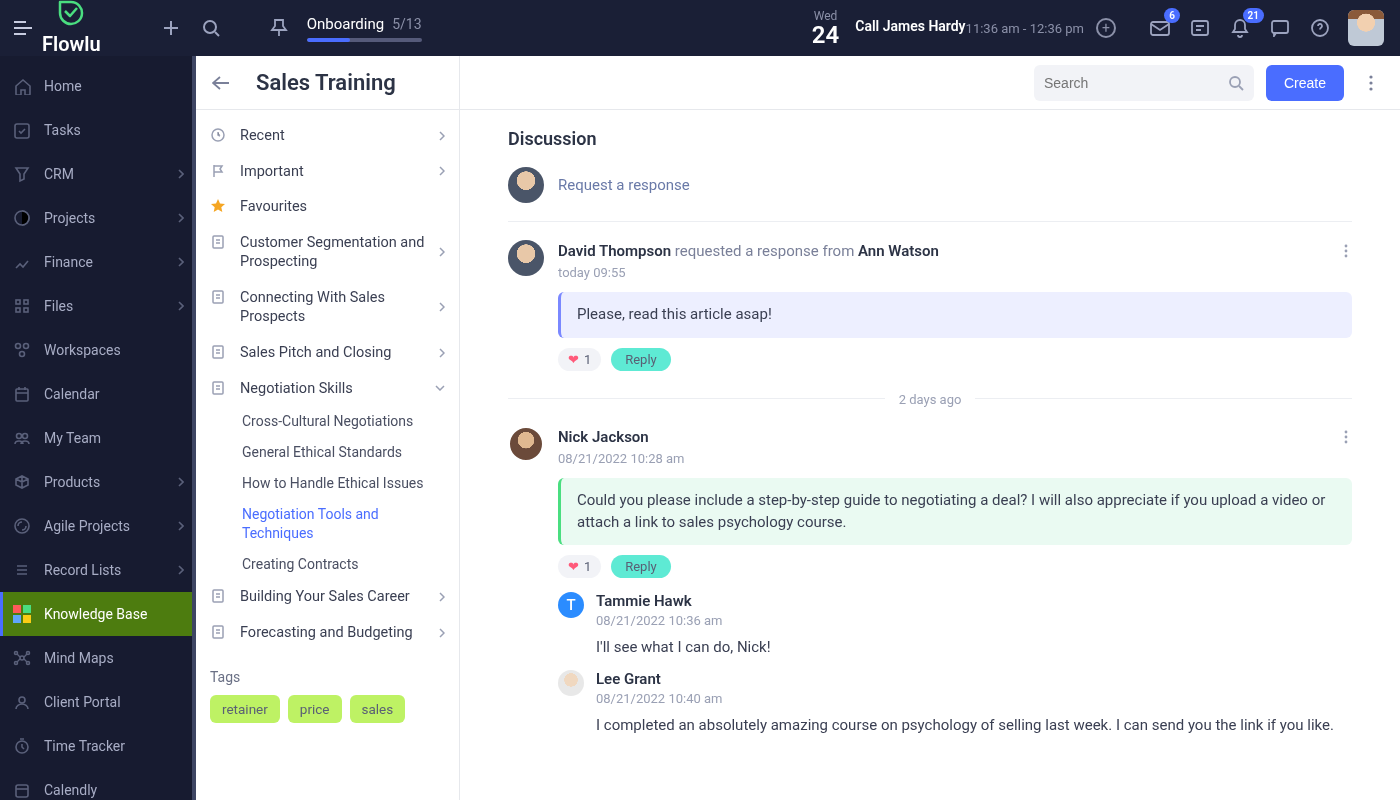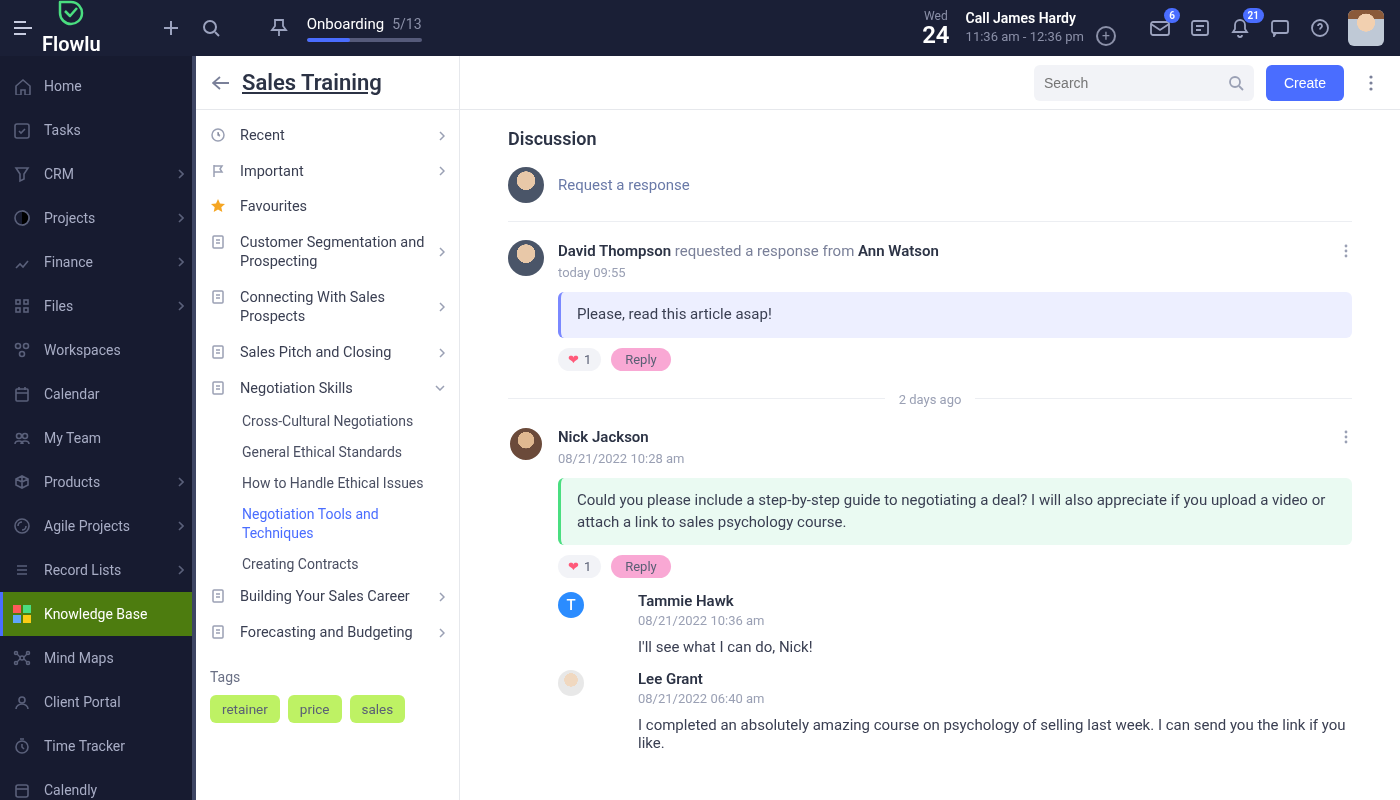--- a/index.html
+++ b/index.html
@@ -15,21 +15,21 @@
 .topbar .onboard { display:flex; flex-direction:column; margin-left:8px; }
 .topbar .onboard-top { display:flex; align-items:center; gap:8px; }
 .topbar .onboard-title { color:#fff; font-size:15px; }
 .topbar .onboard-count { color:#8b90a8; font-size:14px; }
 .topbar .onboard-bar { width:115px; height:4px; background:#555a7a; border-radius:2px; margin-top:5px; overflow:hidden;}
 .topbar .onboard-fill { height:100%; background:#4a6dff; border-radius:2px; }
 .topbar .spacer { flex:1; }
 .topbar .date { display:flex; flex-direction:column; align-items:center; margin-right:16px; }
 .topbar .date-dow { color:#8b90a8; font-size:12px; }
 .topbar .date-num { color:#fff; font-size:24px; font-weight:600; line-height:1; }
-.topbar .event { display:flex; flex-direction:column; margin-right:4px; }
+.topbar .event { display:flex; flex-direction:row; margin-right:4px; }
 .topbar .event-title { color:#fff; font-size:14px; font-weight:600; }
 .topbar .event-row { display:flex; align-items:center; gap:8px;}
 .topbar .event-time { color:#8b90a8; font-size:13px; }
 .topbar .plus-circle { width:20px; height:20px; border:2px solid #8b90a8; border-radius:50%; display:flex;align-items:center;justify-content:center; color:#8b90a8; font-size:14px; cursor:pointer; margin-left:4px;}
 .topbar .badge { position:absolute; top:-2px; right:-2px; background:#4a6dff; color:#fff; font-size:10px; font-weight:600; padding:1px 5px; border-radius:8px; line-height:1.3;}
 .topbar .badge.lg { right:-6px; }
 .topbar .avatar { width:36px; height:36px; border-radius:6px; background: linear-gradient(135deg,#d4a574,#c08855); margin-left:8px; cursor:pointer; overflow:hidden; position:relative;}
 .avatar-face { width:100%; height:100%; background: radial-gradient(circle at 50% 35%, #f2d0b0 0%, #f2d0b0 30%, transparent 31%), linear-gradient(180deg, #8a5a3a 0%, #8a5a3a 25%, transparent 26%), #bfc9d6; }
 
 
@@ -47,21 +47,21 @@
 .side-ico.kb { position:relative; }
 .kb-sq { position:absolute; width:8px; height:8px; }
 .kb-sq.a { background:#ff5a5a; top:1px; left:1px; }
 .kb-sq.b { background:#4ade80; top:1px; right:1px; }
 .kb-sq.c { background:#60a5fa; bottom:1px; left:1px; }
 .kb-sq.d { background:#facc15; bottom:1px; right:1px; }
 
 
 .panel2 { width: 264px; background:#fff; border-right:1px solid #e6e8ec; flex-shrink:0; display:flex; flex-direction:column; overflow:hidden;}
 .panel2-head { display:flex; align-items:center; height:54px; border-bottom:1px solid #e6e8ec; padding:0 10px; }
-.panel2-head h1 { font-size:22px; font-weight:600; color:#2c3345; margin-left:6px;text-decoration:underline; }
+.panel2-head h1 { font-size:22px; font-weight:600; color:#2c3345; margin-left:20px; }
 .back-btn { width:30px; height:30px; display:flex;align-items:center;justify-content:center; color:#7a8099; cursor:pointer; }
 .panel2-list { flex:1; overflow-y:auto; padding:8px 0; }
 .p2-item { display:flex; align-items:flex-start; padding:8px 14px; gap:12px; cursor:pointer; }
 .p2-item .row { display:flex; align-items:center; flex:1; gap:8px;}
 .p2-item .lbl { font-size:14.5px; color:#3a3f52; line-height:1.35; flex:1; }
 .p2-ico { width:18px; height:18px; color:#9aa0b4; flex-shrink:0; margin-top:1px; }
 .p2-ico.star { color:#f5a623; }
 .p2-chev { color:#9aa0b4; }
 .p2-sub { padding:6px 14px 6px 46px; font-size:14px; color:#4a4f62; cursor:pointer; line-height:1.35;}
 .p2-sub.active { color:#4a6dff; }
@@ -96,29 +96,29 @@
 .comment .author-line { font-size:15px; color:#2c3345; }
 .comment .author-line .nm { font-weight:600; }
 .comment .author-line .act { color:#7a8099; }
 .comment .ts { font-size:13px; color:#9aa0b4; margin-top:3px; }
 .quote { padding:12px 16px; border-radius:6px; font-size:15px; color:#3a3f52; line-height:1.45; margin-top:12px;}
 .quote.blue { background:#edefff; border-left:3px solid #7a88ff;}
 .quote.green { background:#eafaf2; border-left:3px solid #4ade80;}
 .reactions { display:flex; align-items:center; gap:10px; margin-top:10px;}
 .heart-chip { display:flex; align-items:center; gap:5px; background:#f2f3f7; border-radius:14px; padding:4px 10px; font-size:13px; color:#5a6075; cursor:pointer;}
 .heart-chip .hrt { color:#ff5a7a; }
-.reply-chip { background:#f9a8d4; border-radius:14px; padding:4px 14px; font-size:13px; color:#5a6075; cursor:pointer;}
+.reply-chip { background:#5eead4; border-radius:14px; padding:4px 14px; font-size:13px; color:#5a6075; cursor:pointer;}
 .more-v { color:#9aa0b4; cursor:pointer; padding:4px;}
 
 .divider-line { position:relative; text-align:center; margin: 10px 0 18px; }
 .divider-line::before { content:""; position:absolute; left:0; right:0; top:50%; height:1px; background:#eceef2; }
 .divider-line span { position:relative; background:#fff; padding:0 14px; color:#9aa0b4; font-size:13px;}
 
 .reply { display:flex; gap:12px; margin-top:14px; }
-.reply .body { flex:1;margin-left:42px; }
+.reply .body { flex:1; }
 .reply .nm { font-weight:600; font-size:15px; color:#2c3345;}
 .reply .ts { font-size:13px; color:#9aa0b4; margin-top:3px;}
 .reply .txt { font-size:15px; color:#3a3f52; margin-top:10px;}
 </style>
 </head>
 <body>
 
 <div class="topbar">
   <div class="menu-btn">
     <svg width="18" height="14" viewBox="0 0 18 14">
@@ -652,21 +652,21 @@
               <div class="nm">Tammie Hawk</div>
               <div class="ts">08/21/2022 10:36 am</div>
               <div class="txt">I'll see what I can do, Nick!</div>
             </div>
           </div>
 
           <div class="reply">
             <div class="small-avatar d sm"></div>
             <div class="body">
               <div class="nm">Lee Grant</div>
-              <div class="ts">08/21/2022 06:40 am</div>
+              <div class="ts">08/21/2022 10:40 am</div>
               <div class="txt">I completed an absolutely amazing course on psychology of selling last week. I can send you the link if you like.</div>
             </div>
           </div>
         </div>
       </div>
     </div>
   </div>
 </div>
 
 </body></html>

